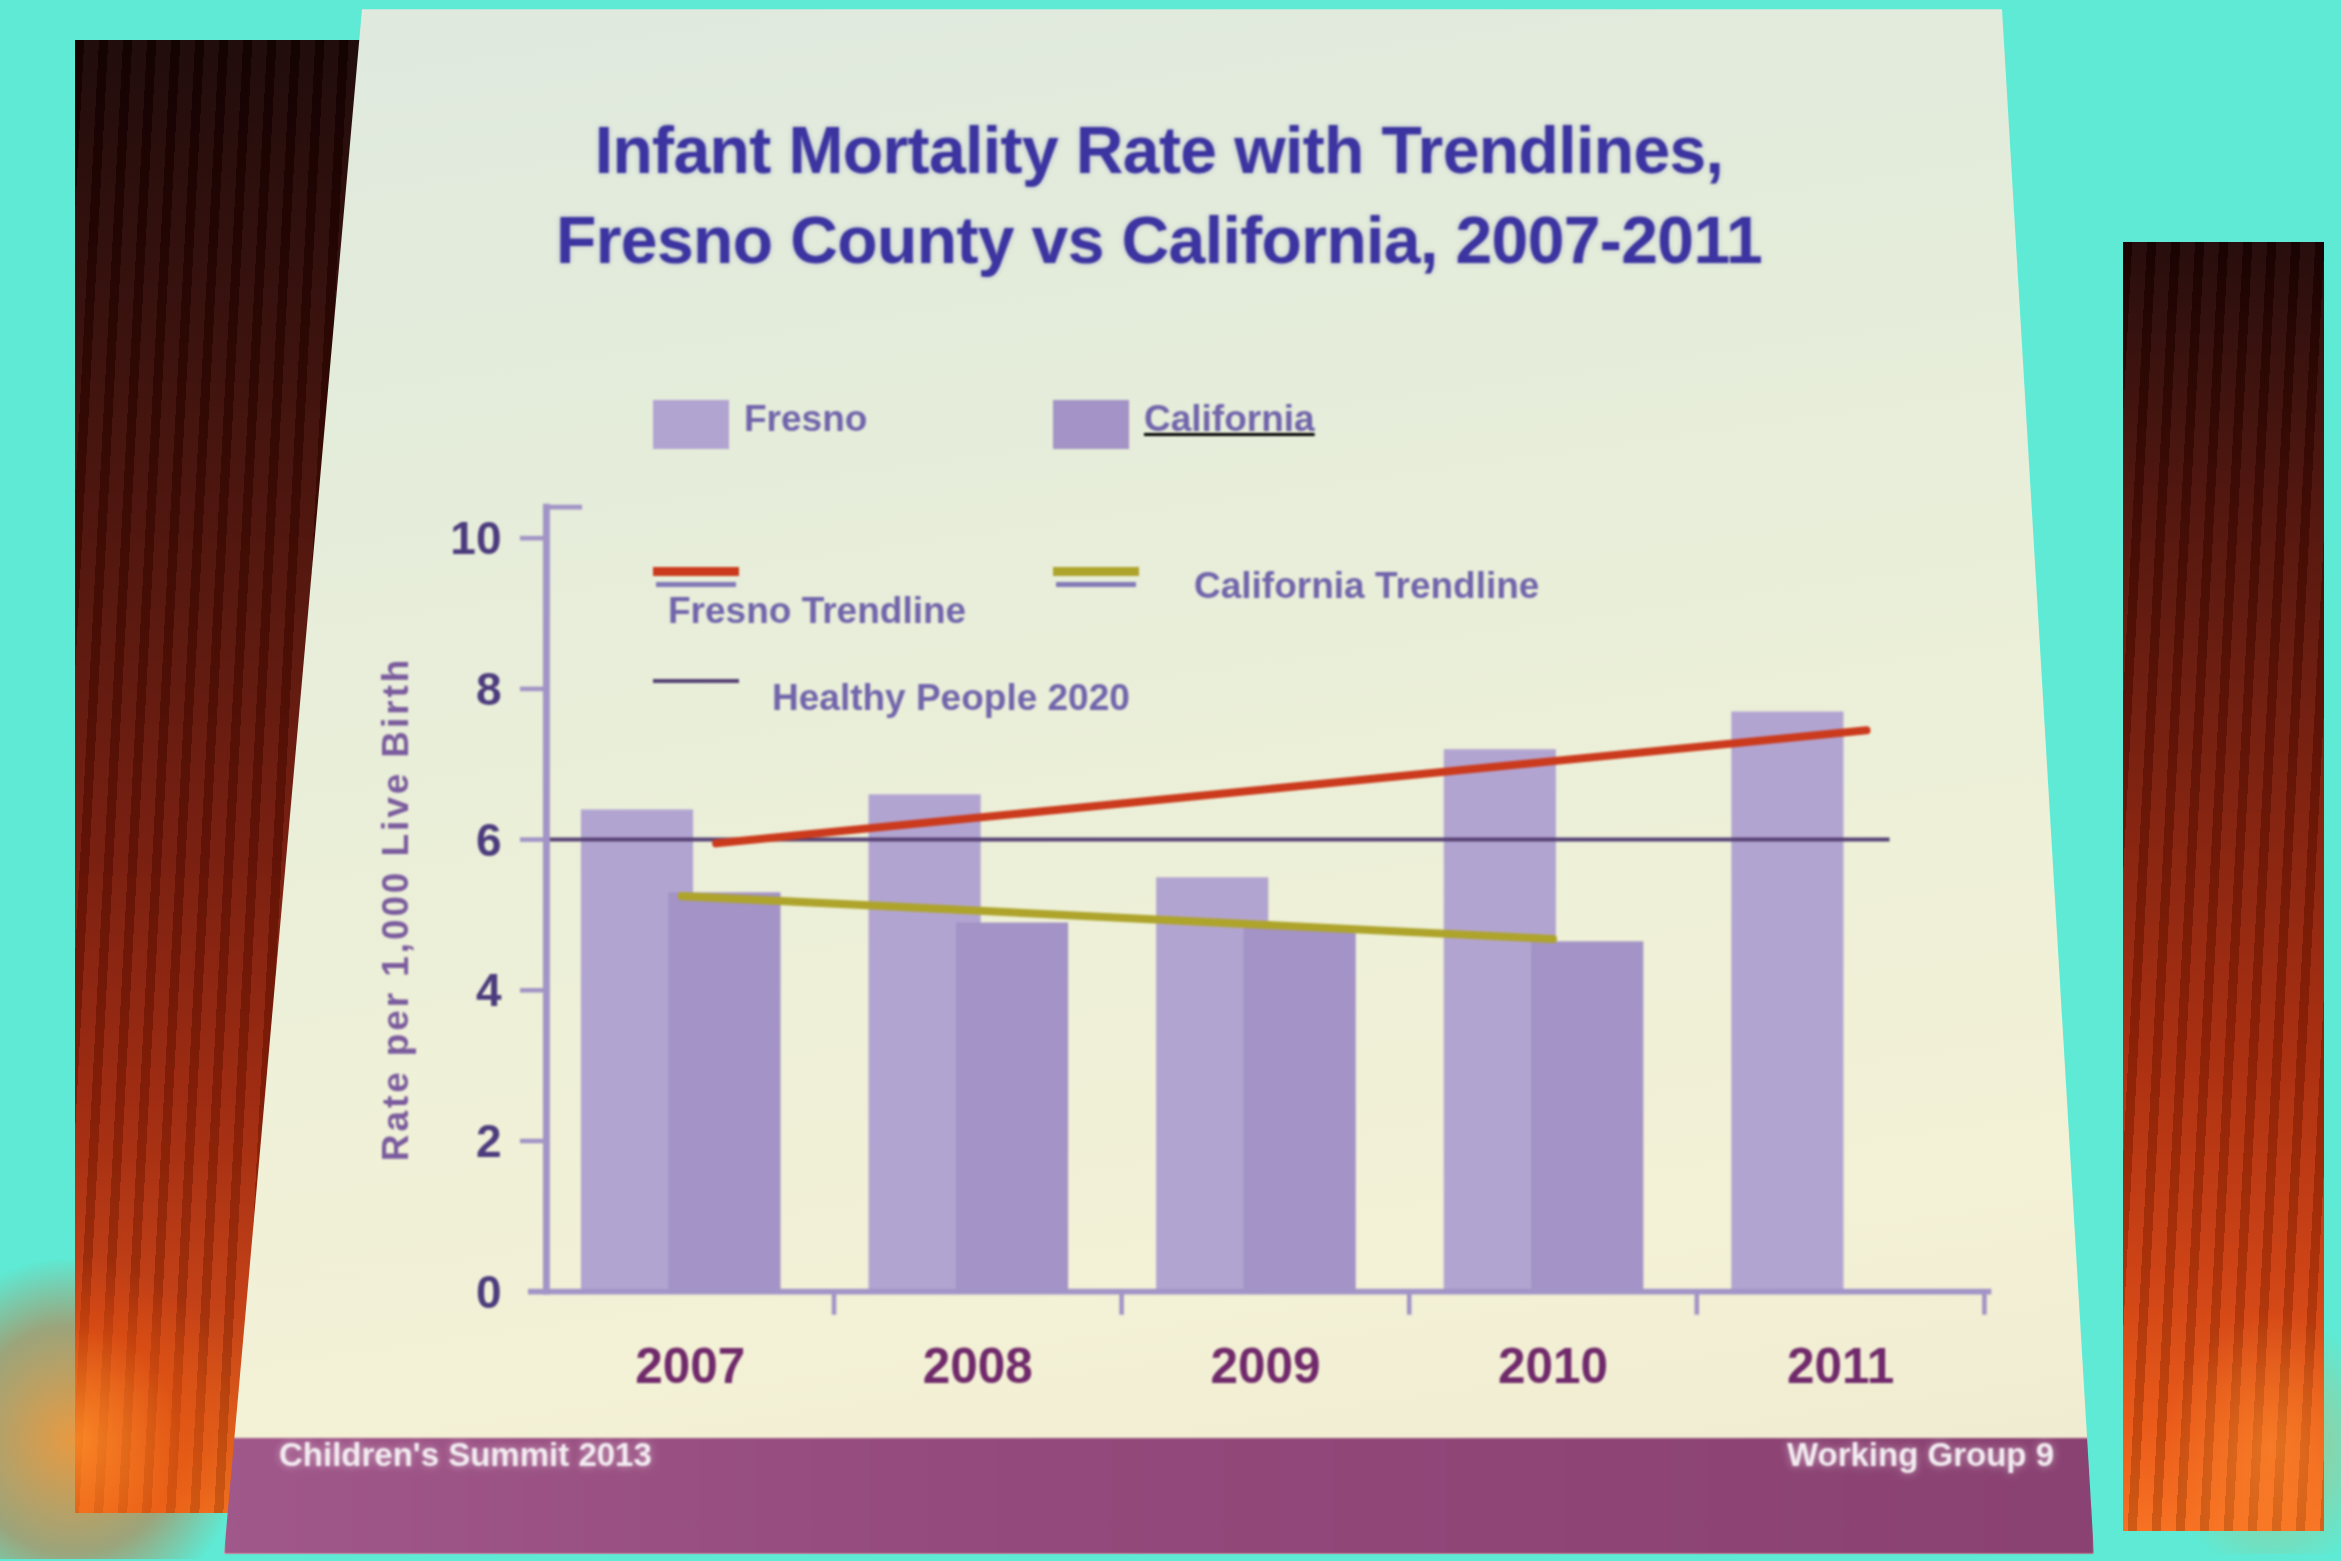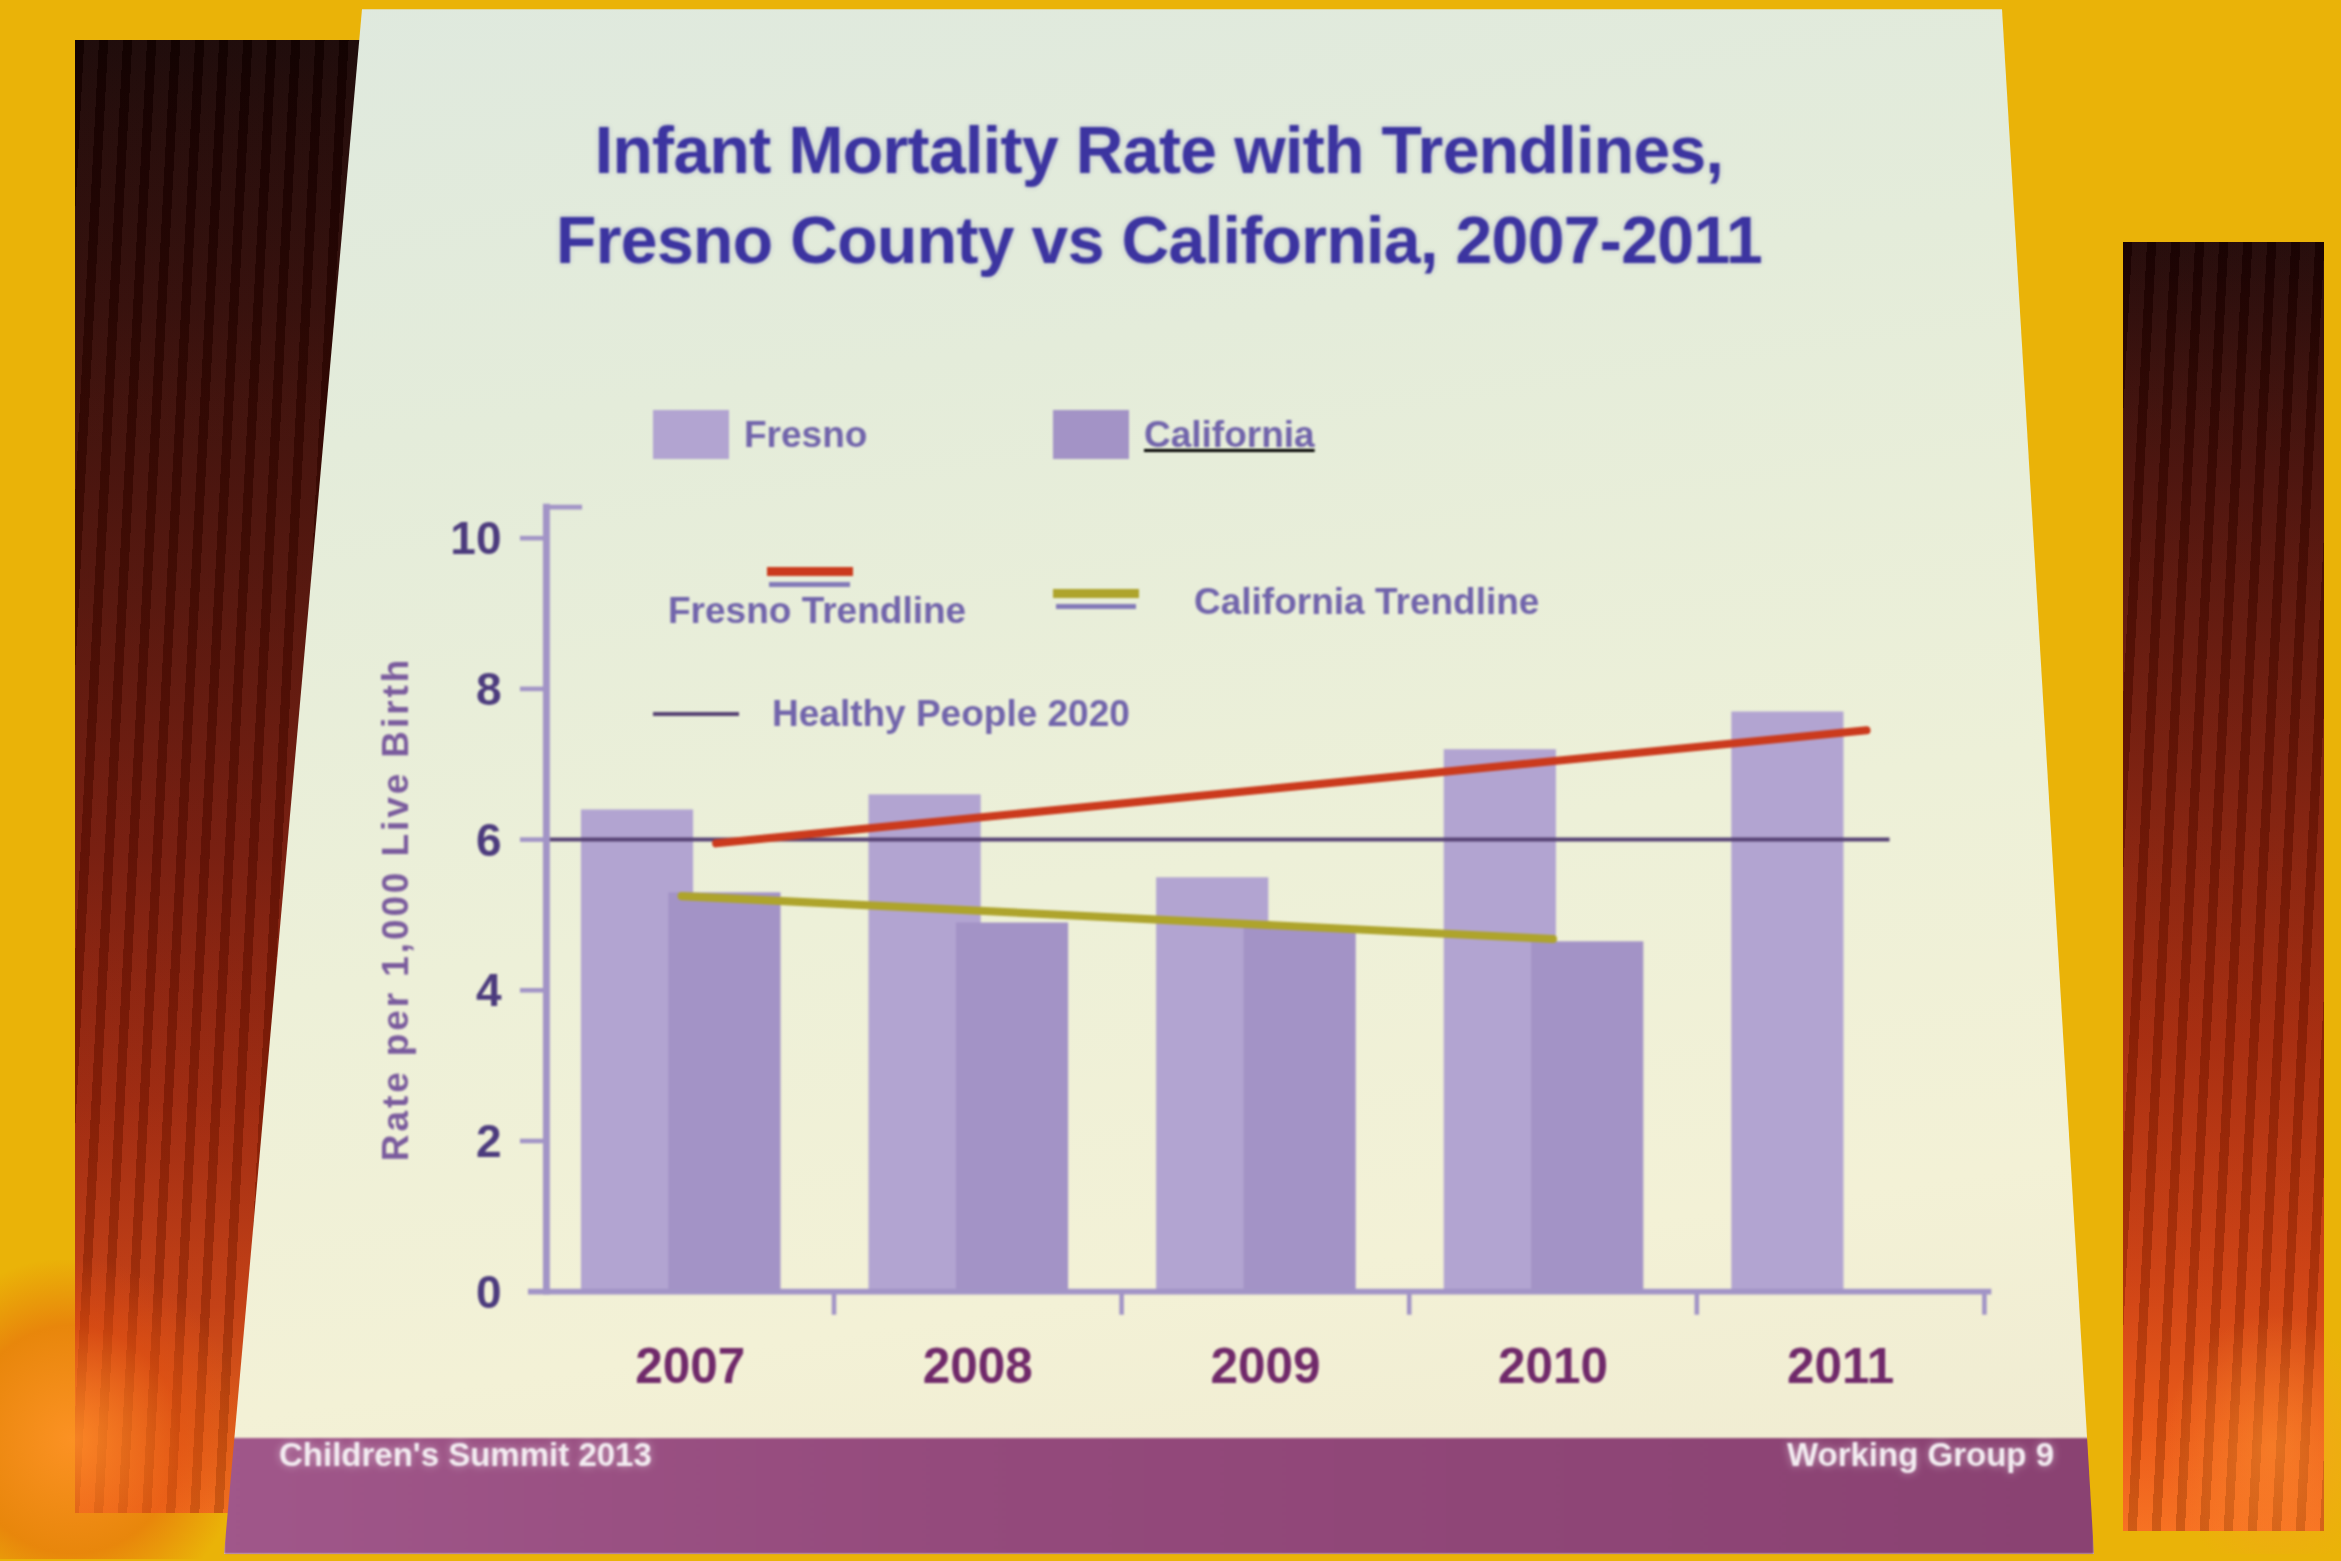--- a/index.html
+++ b/index.html
@@ -1,16 +1,16 @@
 <!DOCTYPE html>
 <html style="font-size:9.2px"><head>
 <meta charset="utf-8">
 <style>
   html,body{margin:0;padding:0;background:#000;}
-  .stage{position:relative;width:2342px;height:1561px;background:#eab308;overflow:hidden;
+  .stage{position:relative;width:2342px;height:1561px;background:#5eead4;overflow:hidden;
          font-family:"Liberation Sans",sans-serif;}
 
   
   .curtain{position:absolute;z-index:1;}
   .curtain-left{left:75px;top:40px;width:311px;height:1473px;
     background:linear-gradient(180deg,#170302 0%,#300804 18%,#521006 38%,#741708 55%,
                #9c2409 72%,#c23a0e 86%,#e25c12 96%,#ef6a16 100%);}
   .curtain-right{left:2123px;top:242px;width:201px;height:1289px;
     background:linear-gradient(180deg,#1e0403 0%,#470d06 18%,#7a1a08 42%,#a52708 62%,
                #cc3c0d 80%,#ea5511 92%,#f76c1a 100%);}
@@ -27,21 +27,21 @@
     background:linear-gradient(172deg,#dfe9de 0%,#e4ecda 25%,#edf0d8 55%,#f3f1d6 78%,#efead0 100%);
     filter:drop-shadow(0 0 52px rgba(215,232,205,.30));}
   .slide-inner{position:absolute;inset:0;filter:blur(0.9px);}
 
   .title{position:absolute;left:0;right:0;top:97px;text-align:center;}
   .title-line{font:700 66px/1.36 "Liberation Sans",sans-serif;color:#3c34a0;letter-spacing:-0.6px;
     text-shadow:0 0 5.8px rgba(60,52,160,.25);}
 
   
   .legend{position:absolute;left:429px;top:391px;width:978px;height:391px;}
-  .lg-item{position:absolute;display:flex;align-items:center;height:69px;}
+  .lg-item{position:absolute;display:flex;height:69px;}
   .lg-label{font:700 37px/1 "Liberation Sans",sans-serif;color:#7164ab;margin-left:15px;white-space:nowrap;}
   .lg-rect{display:inline-block;width:76px;height:49px;}
   .lg-trend{position:relative;display:inline-block;width:86px;height:8.6px;margin-bottom:16px;}
   .lg-trend::after{content:"";position:absolute;left:2.9px;right:2.9px;top:14.4px;height:5.2px;background:#837ab8;}
   .lg-ref{display:inline-block;width:86px;height:4px;}
 
   
   .ytitle{position:absolute;left:-237px;top:877px;width:819px;height:46px;
     transform:rotate(-90deg);text-align:center;
     font:700 37px/1.2 "Liberation Sans",sans-serif;color:#7a5b9d;letter-spacing:2.9px;white-space:nowrap;}

